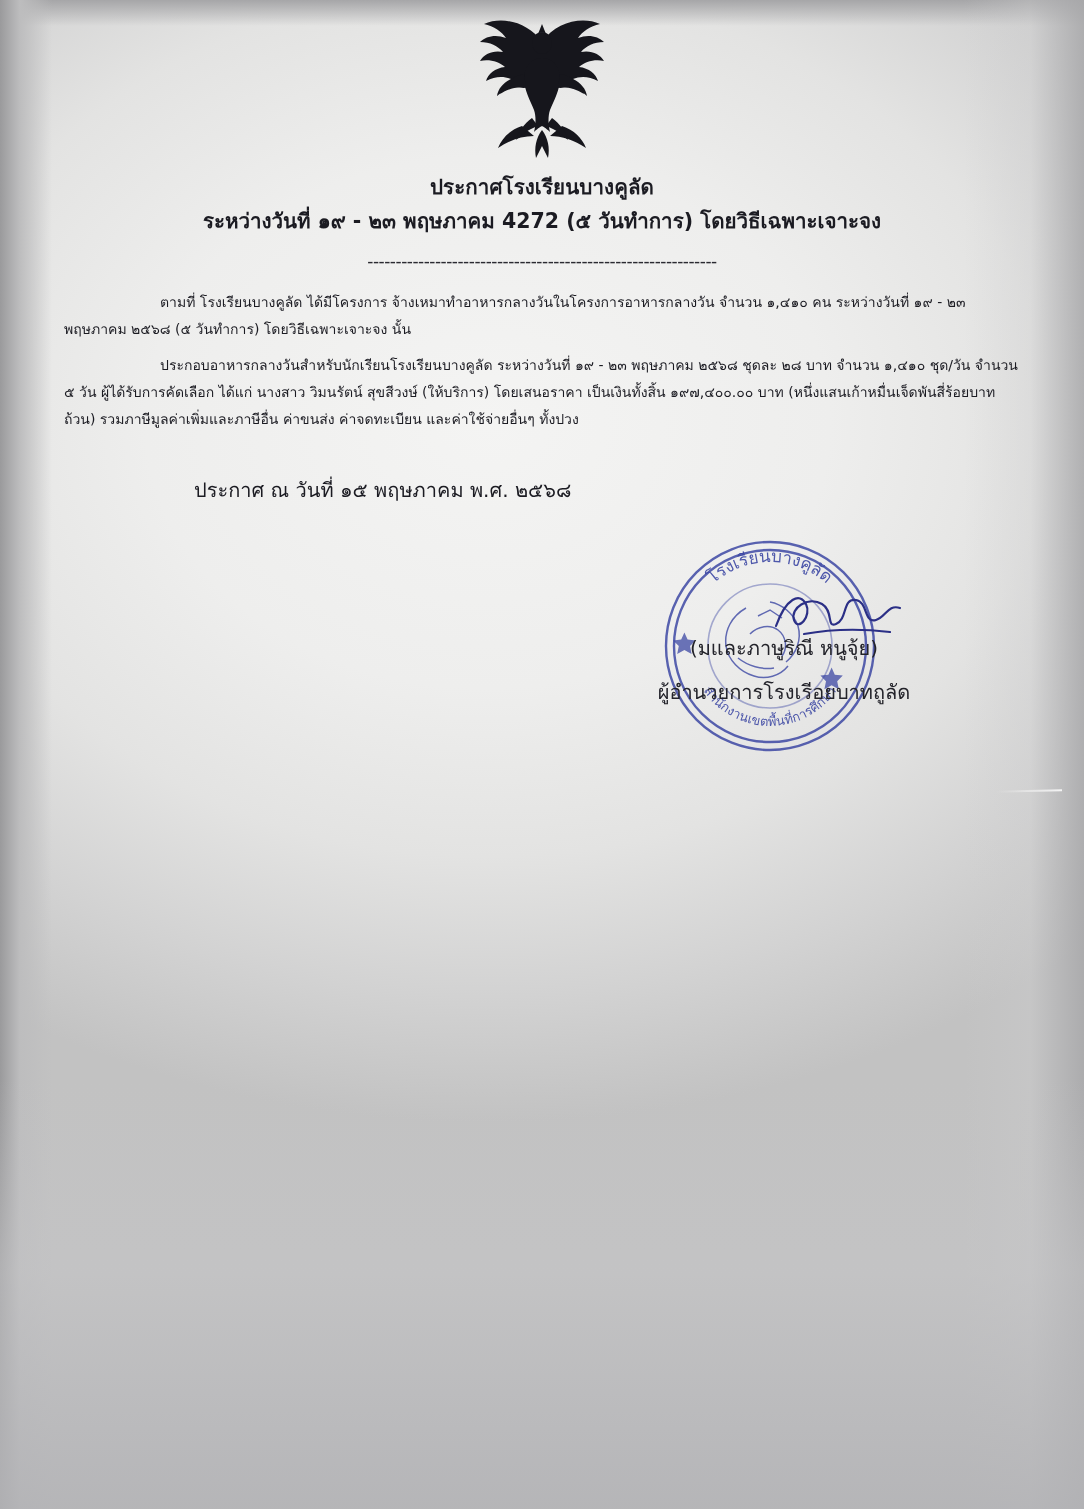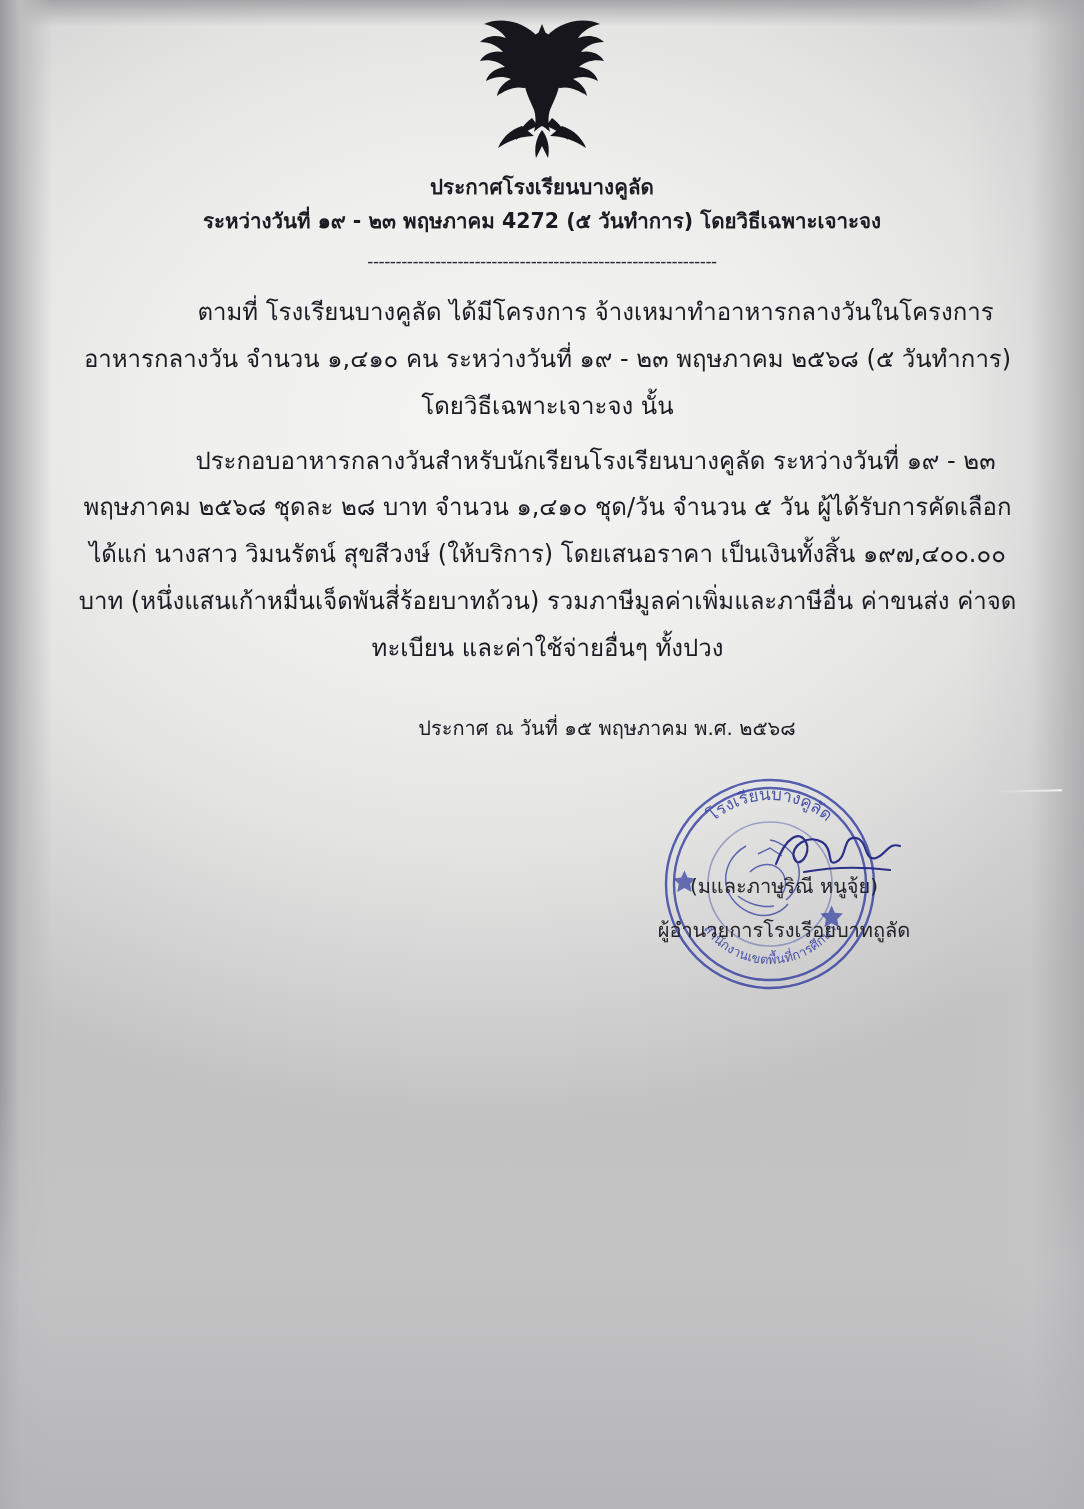--- a/index.html
+++ b/index.html
@@ -96,32 +96,30 @@
     text-align: center;
     font-size: 17px;
     letter-spacing: -0.5px;
     color: #2a2a31;
     overflow: hidden;
     white-space: nowrap;
   }
 
   .body-block {
     margin-top: 18px;
-    font-size: 24px;
+    font-size: 14px;
     line-height: 1.95;
-    text-align: center;
-    margin-left: 11px;
+    text-align: left;
   }
   .para { margin: 0 0 2px 0; text-indent: 96px; }
   .para + .para { margin-top: 8px; }
 
   .date-line {
     margin-top: 40px;
     font-size: 20px;
-    text-align: center;
     padding-left: 130px;
   }
 
   
   .sign-area {
     position: relative;
     height: 250px;
     margin-top: 18px;
   }
   .stamp {

